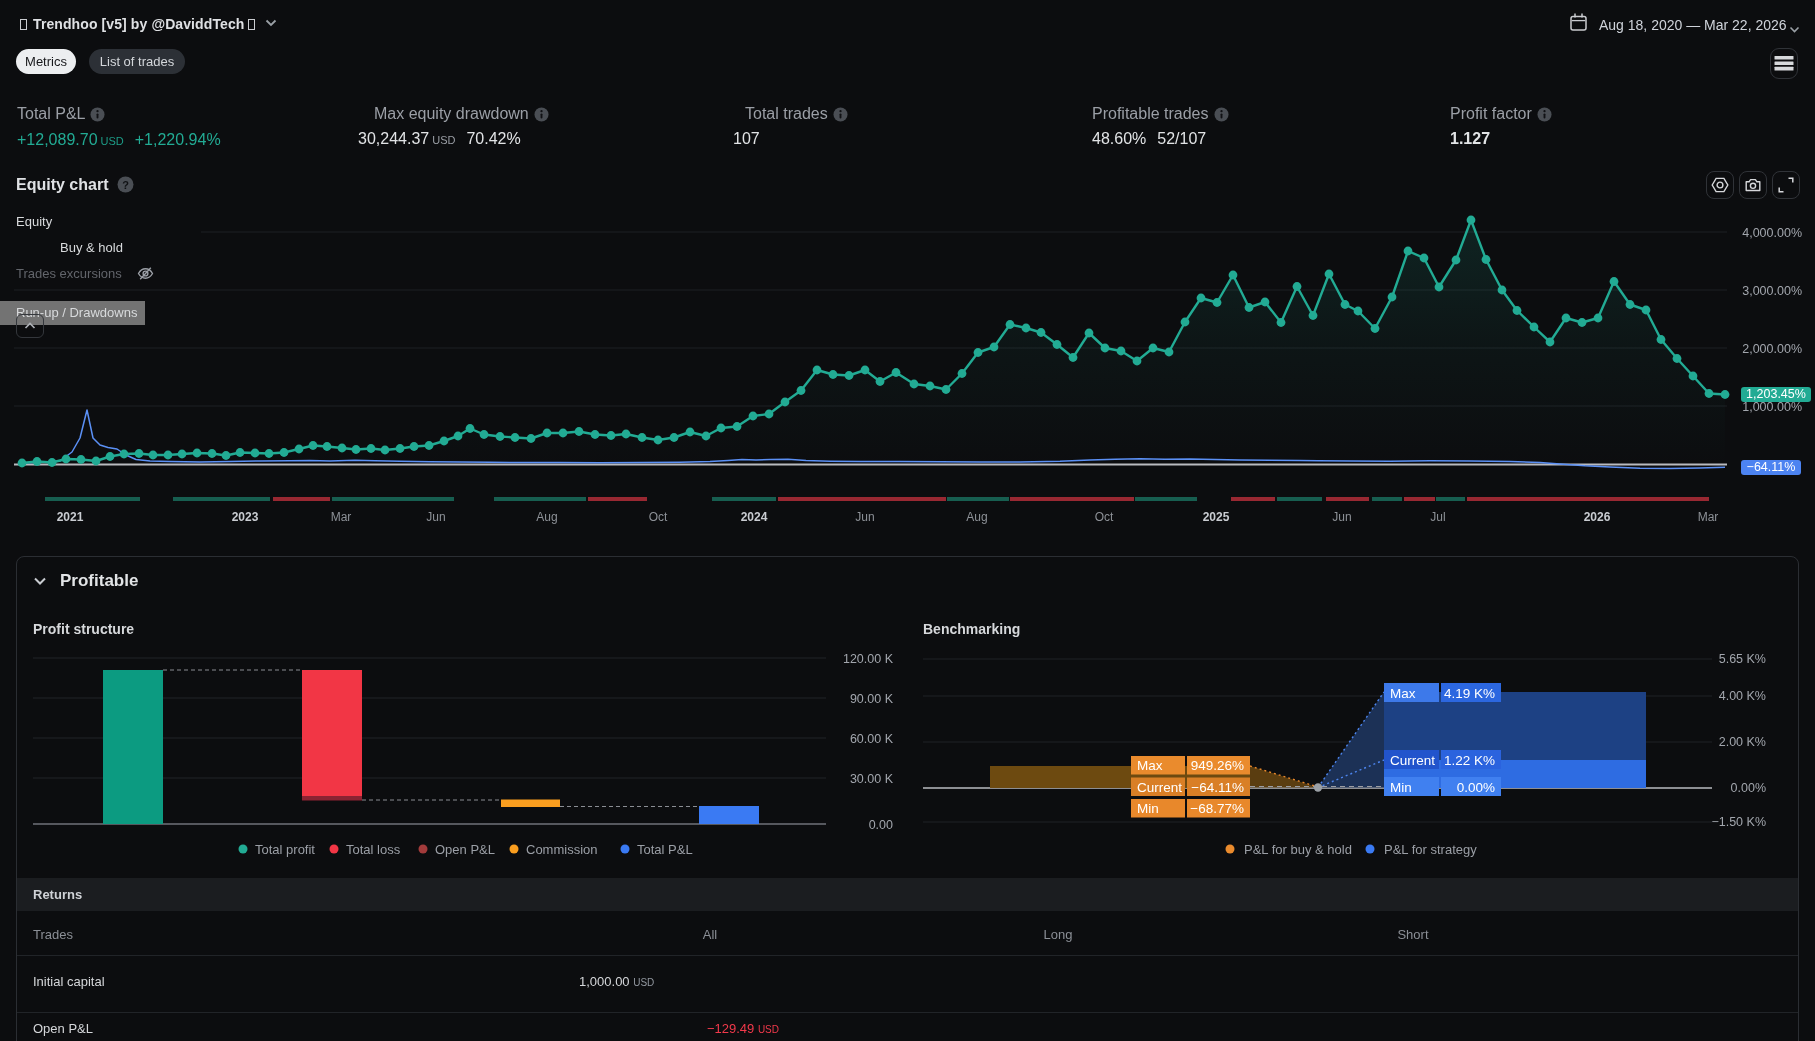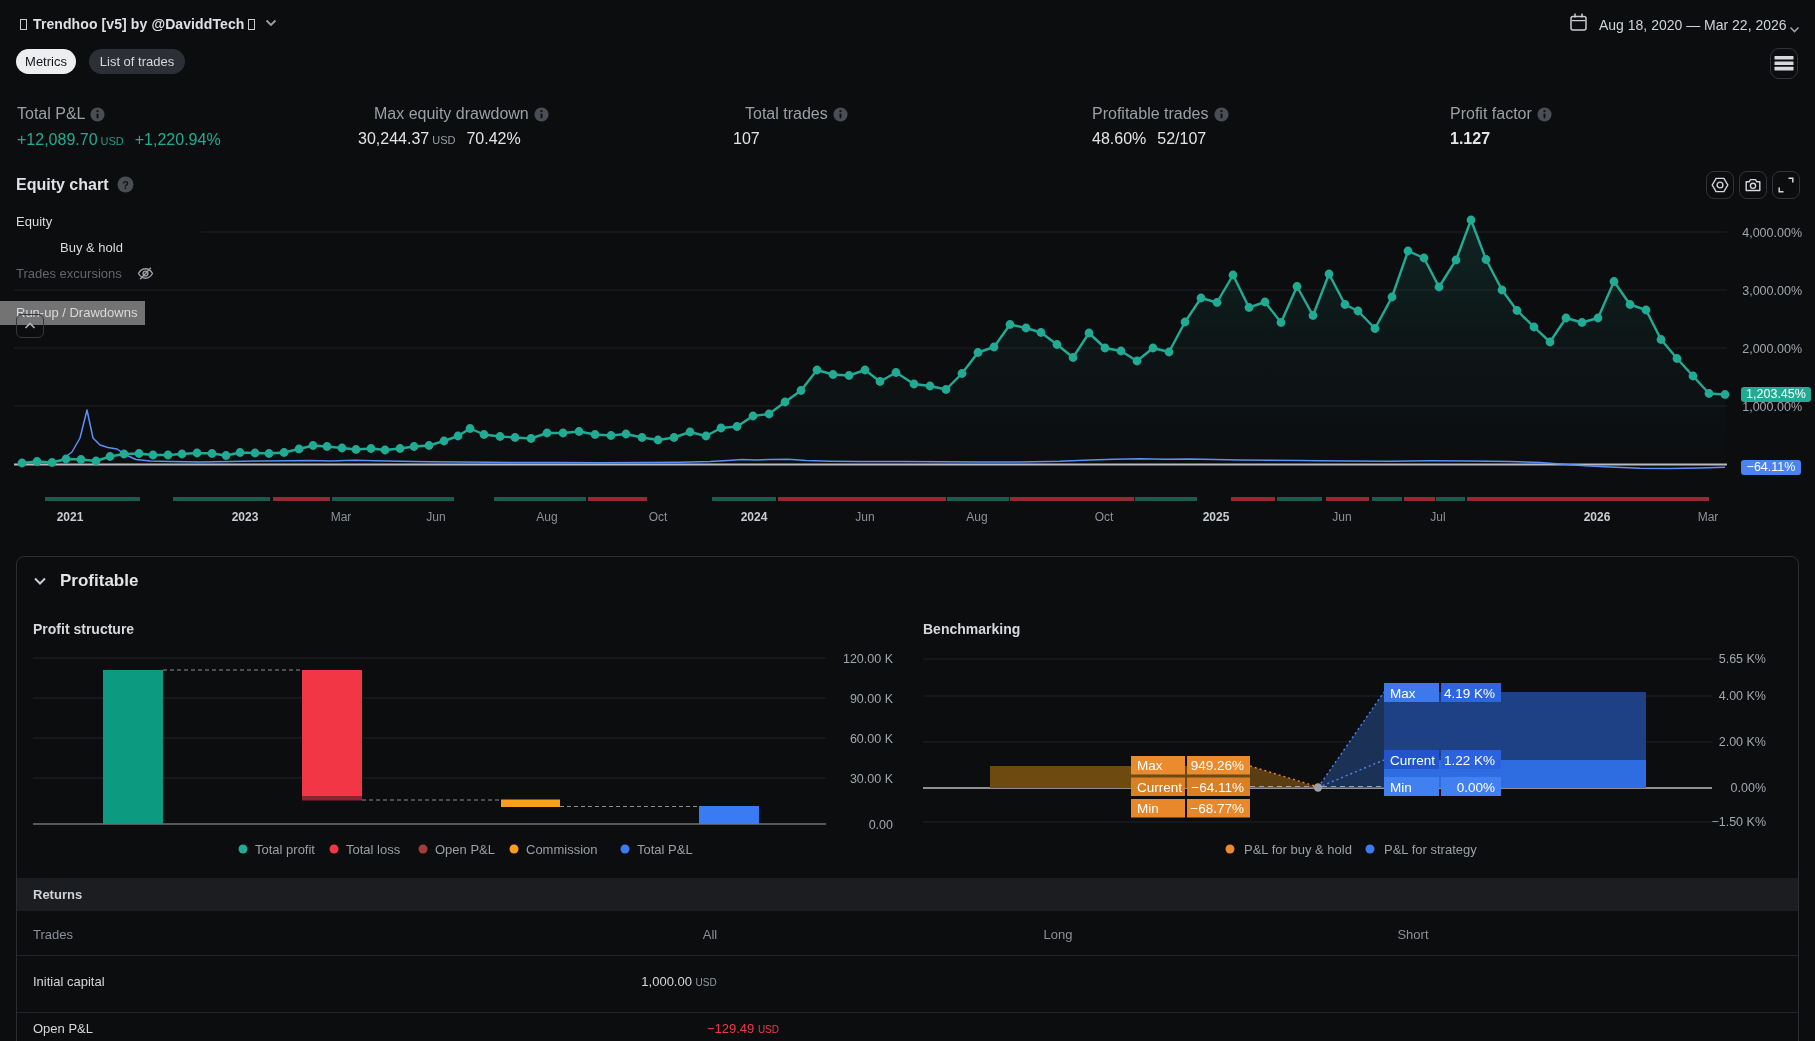--- a/index.html
+++ b/index.html
@@ -407,17 +407,17 @@
 <div class="abs" style="left:17px;top:878px;width:1781px;height:33px;background:#1b1d20;"></div>
 <div class="abs" style="left:33px;top:887px;font-size:13px;font-weight:bold;color:#cfd2d6;">Returns</div>
 
 <div class="abs" style="left:33px;top:927px;font-size:13px;color:#8b8f96;">Trades</div>
 <div class="abs" style="left:610px;top:927px;width:200px;text-align:center;font-size:13px;color:#8b8f96;">All</div>
 <div class="abs" style="left:958px;top:927px;width:200px;text-align:center;font-size:13px;color:#8b8f96;">Long</div>
 <div class="abs" style="left:1313px;top:927px;width:200px;text-align:center;font-size:13px;color:#8b8f96;">Short</div>
 <div class="abs" style="left:17px;top:955px;width:1781px;height:1px;background:#212428;"></div>
 
 <div class="abs" style="left:33px;top:974px;font-size:13px;color:#d5d7da;">Initial capital</div>
-<div class="abs" style="left:579px;top:974px;width:200px;text-align:center;font-size:13px;color:#d5d7da;">1,000.00 <span style="font-size:10px;color:#9398a0;">USD</span></div>
+<div class="abs" style="left:579px;top:974px;width:200px;text-align:left;font-size:13px;color:#d5d7da;">1,000.00 <span style="font-size:10px;color:#9398a0;">USD</span></div>
 <div class="abs" style="left:17px;top:1012px;width:1781px;height:1px;background:#212428;"></div>
 
 <div class="abs" style="left:33px;top:1021px;font-size:13px;color:#d5d7da;">Open P&amp;L</div>
 <div class="abs" style="left:579px;top:1021px;width:200px;text-align:right;font-size:13px;color:#f2394b;">−129.49 <span style="font-size:10px;">USD</span></div>
 
 </body></html>

